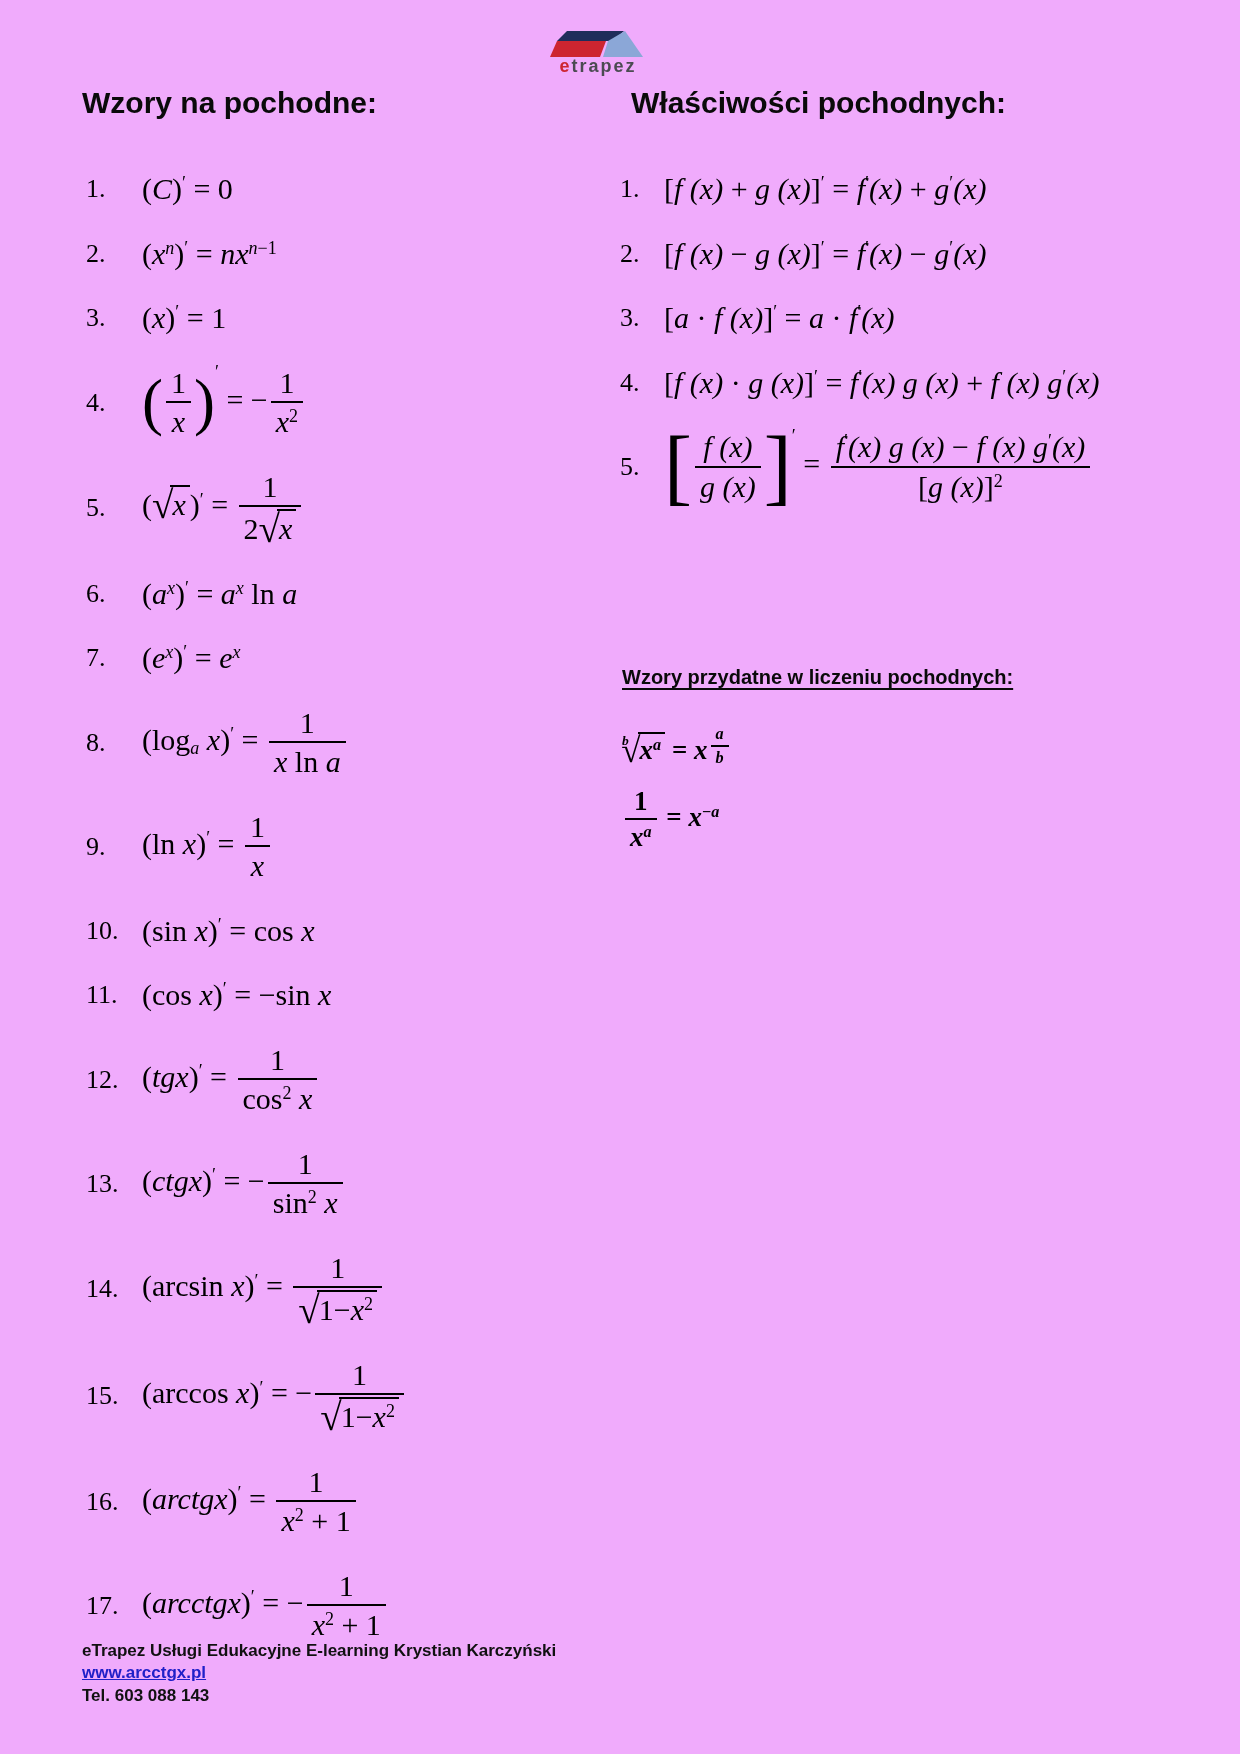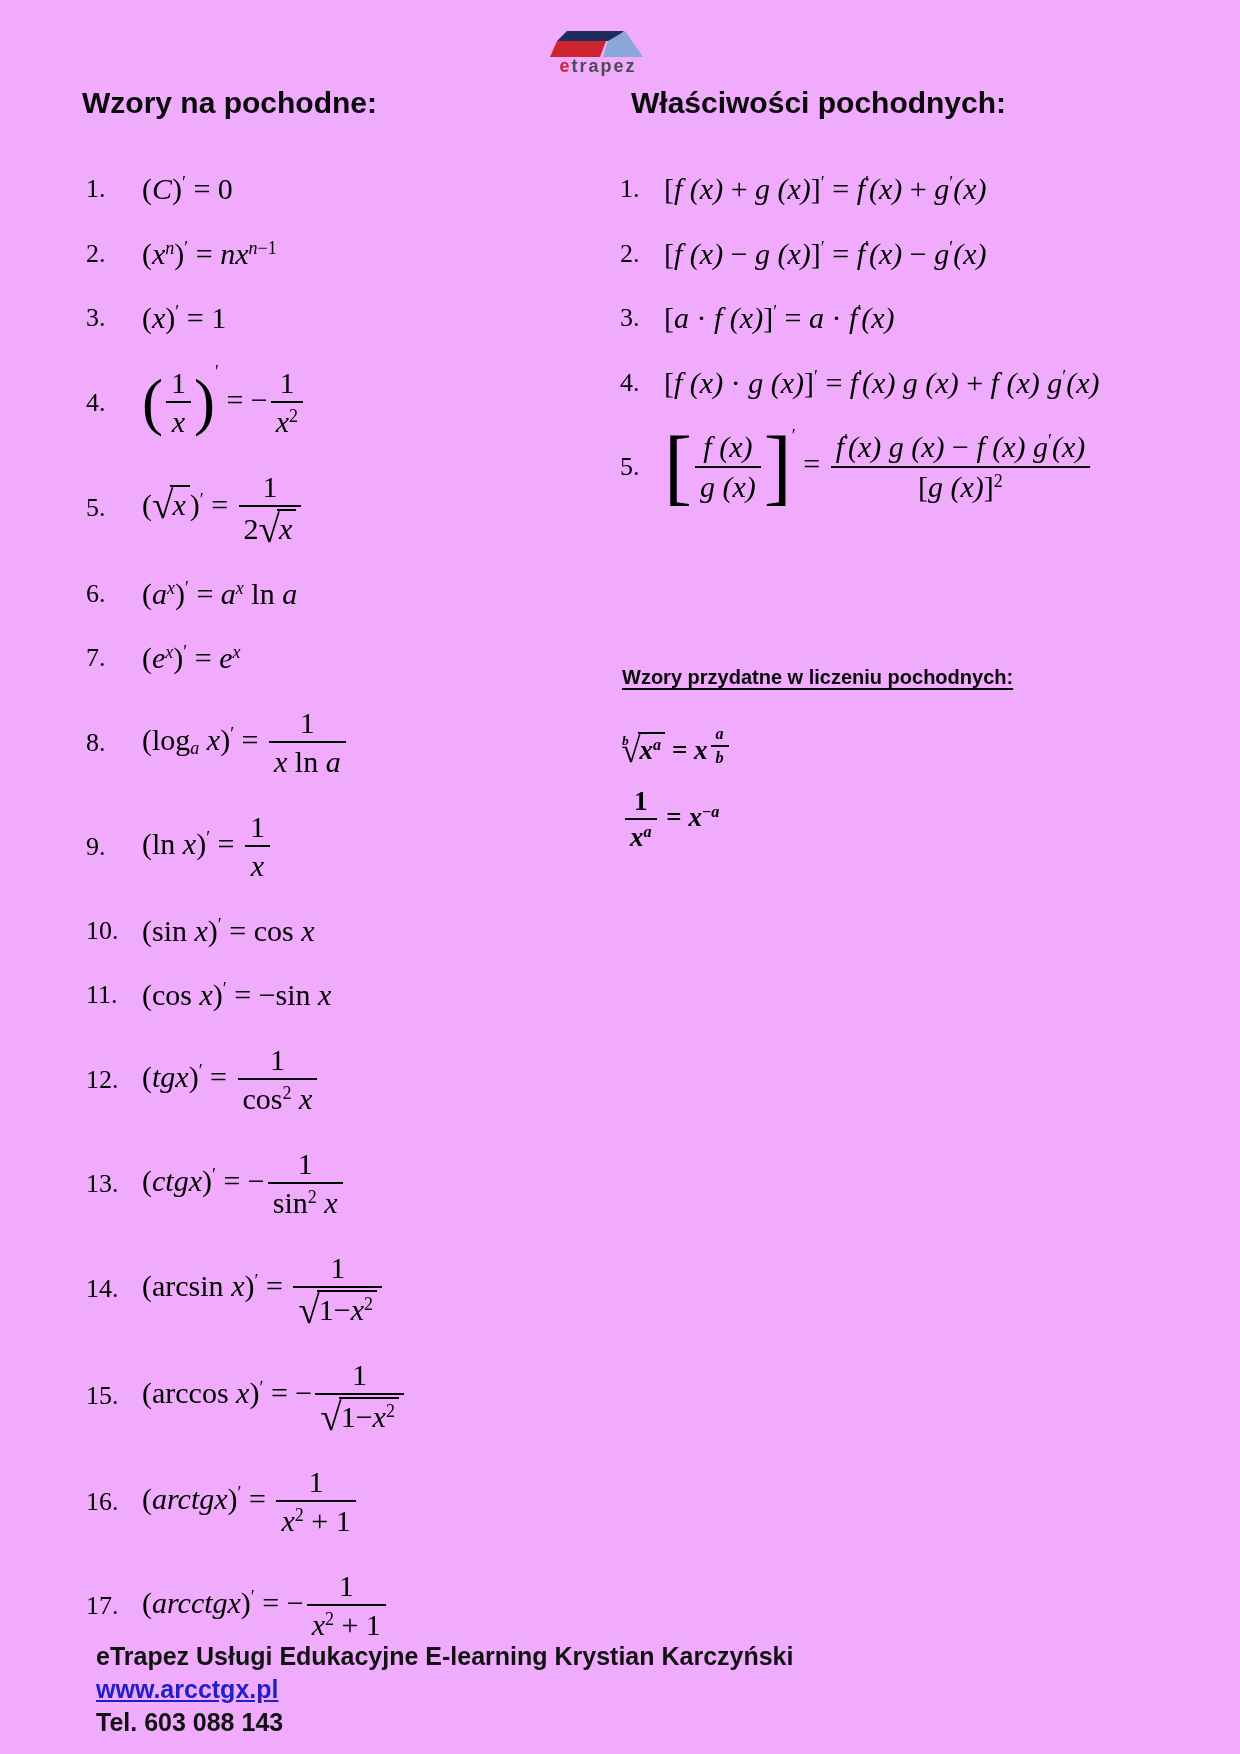--- a/index.html
+++ b/index.html
@@ -53,22 +53,22 @@
 
   
   .useful{position:absolute;left:622px;top:666px;width:500px;}
   .subhead{font-family:"Liberation Sans",sans-serif;font-weight:700;font-size:20px;
            text-decoration:underline;text-underline-offset:4px;text-decoration-thickness:2px;
            color:#0a0a0a;white-space:nowrap;}
   .useful .f{font-size:27px;display:block;margin-bottom:16px;margin-top:19px;}
   #useful-formulas{margin-top:36px;}
 
   
-  .footer{position:absolute;left:96px;top:1640px;font-family:"Liberation Sans",sans-serif;
-          font-size:25px;font-weight:700;color:#111;line-height:1.32;}
+  .footer{position:absolute;left:82px;top:1640px;font-family:"Liberation Sans",sans-serif;
+          font-size:17px;font-weight:700;color:#111;line-height:1.32;}
   .footer a{color:var(--link,#2020c8);text-decoration:underline;display:inline-block;}
 </style>
 </head>
 <body>
 
 <div class="page">
 
   <div class="logo">
     <svg class="logo-svg" viewBox="0 0 96 28" width="96" height="28" aria-hidden="true">
       <polygon class="lg-navy" points="17,1 74,1 63,11 7,11"></polygon>

